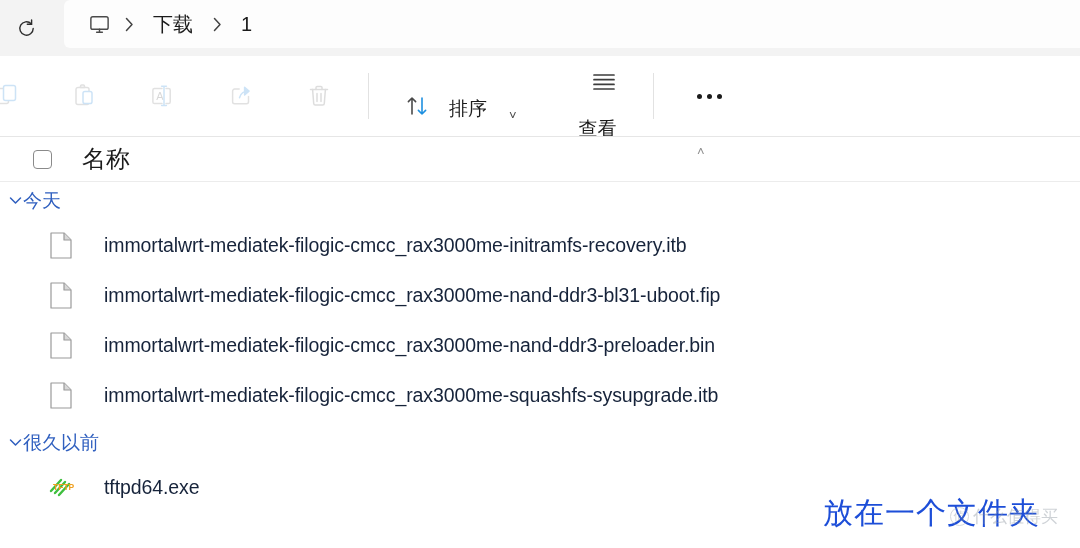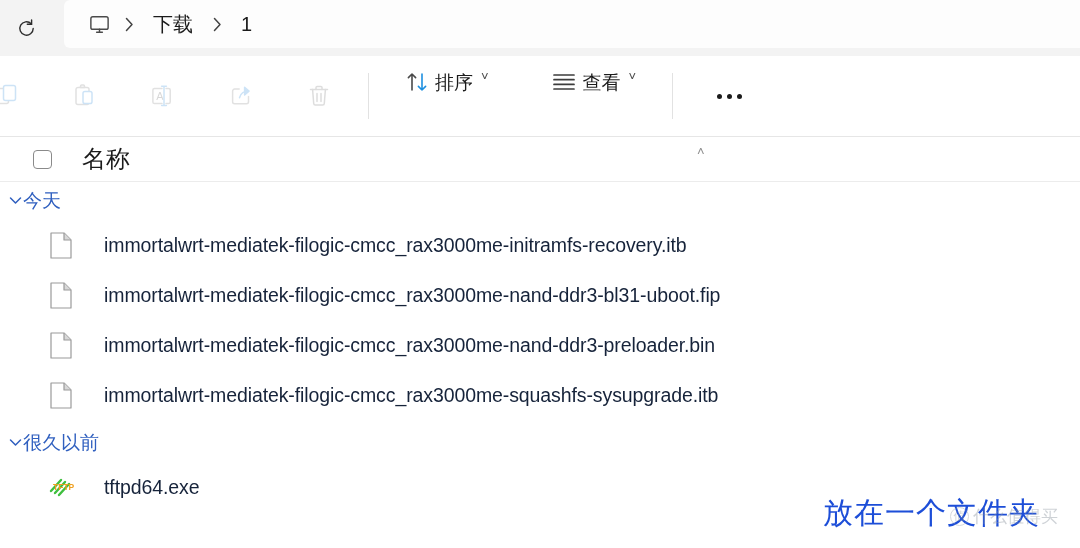--- a/index.html
+++ b/index.html
@@ -73,22 +73,22 @@
   }
   .tb-icon-btn {
     width: 62px; height: 52px;
     display: flex; align-items: center; justify-content: center;
     border-radius: 6px;
     cursor: pointer;
   }
   .tb-icon-btn.disabled { opacity: 0.55; cursor: default; }
   .tb-text-btn {
     height: 52px;
-    display: flex; align-items: flex-start;
-    gap: 6px;
+    display: flex; align-items: flex-end;
+    gap: 20px;
     padding: 0 14px;
     border-radius: 6px;
     cursor: pointer;
   }
   .tb-label {
     font-size: 19px;
     color: #1b1b1b;
     white-space: nowrap;
   }
   .tb-chevron { color: #4a4a4a; font-size: 13px; line-height: 1; margin-left: 2px; }
@@ -291,21 +291,21 @@
       <span>
         <svg width="24" height="24" viewBox="0 0 24 24" fill="none" stroke-width="1.6" stroke-linecap="round" stroke-linejoin="round">
           <path d="M7 20V4M3.4 7.6L7 4l3.6 3.6" stroke="#4a4a4a"></path>
           <path d="M17 4v16M13.4 16.4L17 20l3.6-3.6" stroke="#1e90e0"></path>
         </svg>
       </span>
       <span class="tb-label">排序</span>
       <span class="tb-chevron">˅</span>
     </div>
 
-    <div class="tb-text-btn" style="margin-left:34px;">
+    <div class="tb-text-btn" style="margin-left:34px;flex-direction:column;">
       <span>
         <svg width="26" height="22" viewBox="0 0 26 22" fill="none" stroke="#3c3c3c" stroke-width="1.7" stroke-linecap="round">
           <path d="M3 5h20M3 9.7h20M3 14.4h20M3 19h20"></path>
         </svg>
       </span>
       <span class="tb-label">查看</span>
       <span class="tb-chevron">˅</span>
     </div>
 
     <div class="tb-sep" style="margin-left:22px;"></div>

